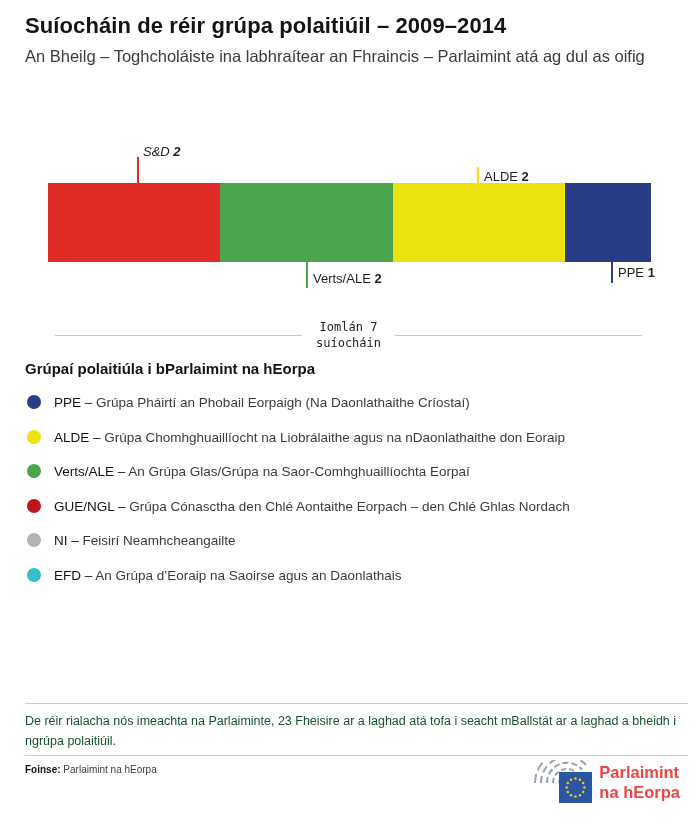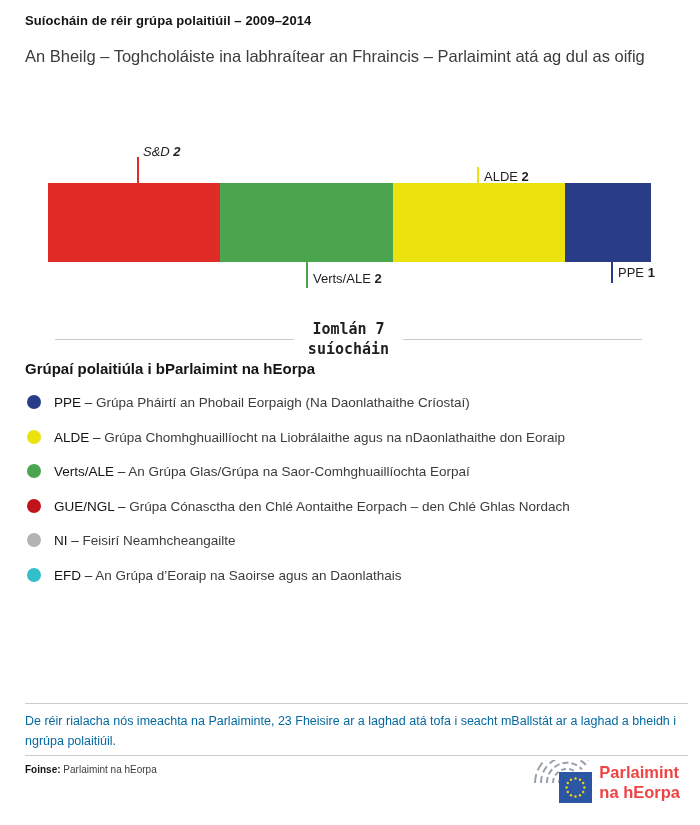--- a/index.html
+++ b/index.html
@@ -1,45 +1,45 @@
 <!DOCTYPE html>
 <html><head>
 <meta charset="utf-8">
 <style>
   html,body{margin:0;padding:0;background:#fff;}
   .page{position:relative;width:700px;height:825px;background:#ffffff;overflow:hidden;
         font-family:"Liberation Sans",sans-serif;color:#1a1a1a;}
-  .title{position:absolute;left:25px;top:13px;font-size:13px;font-weight:bold;color:#141414;letter-spacing:.1px;}
+  .title{position:absolute;left:25px;top:13px;font-size:22px;font-weight:bold;color:#141414;letter-spacing:.1px;}
   .subtitle{position:absolute;left:25px;top:46px;width:645px;font-size:16.5px;color:#3c3c3c;line-height:1.33;}
 
   
   .bar{position:absolute;left:48px;top:183px;width:603px;height:79px;display:flex;}
   .seg{height:100%;}
   .seg.f2{flex:2;} .seg.f1{flex:1;}
 
   .callout-line{position:absolute;width:2px;}
   .callout-label{position:absolute;font-size:13px;color:#1f1f1f;white-space:nowrap;}
   .callout-label b{font-weight:bold;}
 
   
   .total-row{position:absolute;left:55px;right:58px;top:320px;display:flex;align-items:center;}
   .total-row .rule{flex:1;border-top:1px solid #c9c9c9;height:0;}
   .total-text{margin:0 14px;text-align:center;font-family:"DejaVu Sans Mono",monospace;
-              font-weight:bold;font-size:15px;line-height:1.3;color:#1f1f1f;}
+              font-weight:normal;font-size:12px;line-height:1.3;color:#1f1f1f;}
 
   .legend-heading{position:absolute;left:25px;top:360px;font-size:15px;font-weight:bold;color:#141414;}
   .legend{position:absolute;left:25px;top:393px;width:655px;}
   .legend-item{display:flex;margin-bottom:15px;}
   .dot{width:14px;height:14px;border-radius:50%;flex:0 0 14px;margin:2px 13px 0 2px;}
   .legend-text{font-size:13.5px;line-height:1.45;color:#3c3c3c;}
   .legend-text .code{font-weight:normal;color:#141414;}
 
   .rule-h{position:absolute;left:25px;right:12px;border-top:1px solid #cccccc;height:0;}
   .rule-top{top:703px;} .rule-bottom{top:755px;}
-  .note{position:absolute;left:25px;top:711px;width:662px;font-size:12.5px;line-height:1.6;color:#0369a1;}
+  .note{position:absolute;left:25px;top:711px;width:662px;font-size:12.5px;line-height:1.6;color:#14532d;}
 
   .source{position:absolute;left:25px;top:764px;font-size:10px;color:#3c3c3c;}
   .source .src-label{font-weight:bold;color:#141414;}
 
   .logo{position:absolute;right:20px;top:760px;display:flex;align-items:center;}
   .logo-text{margin-left:6px;font-size:16.5px;font-weight:bold;color:#ef4444;line-height:1.2;}
 </style>
 </head>
 <body>
 

